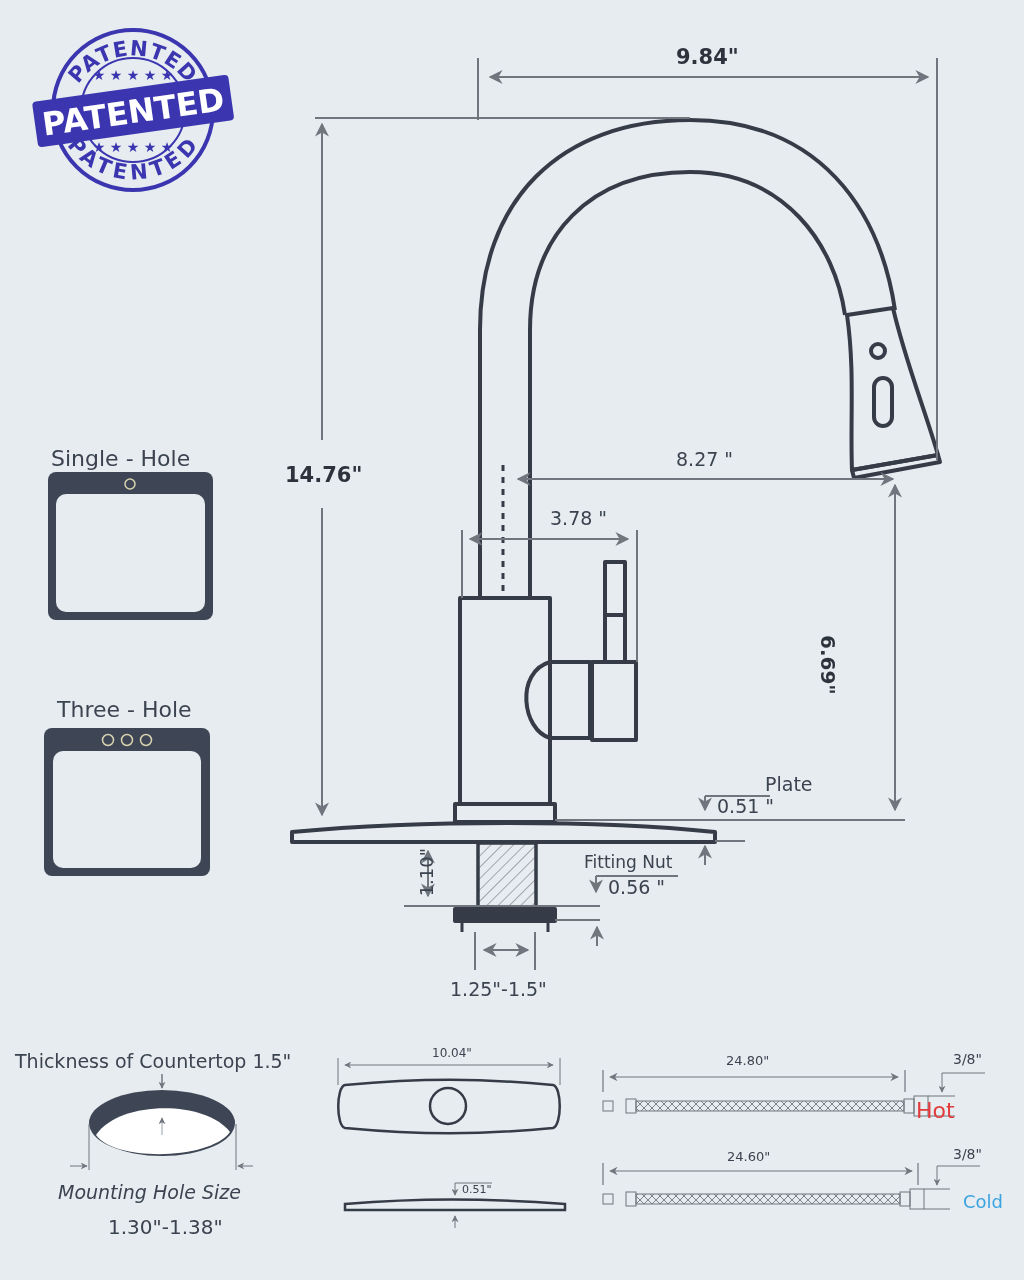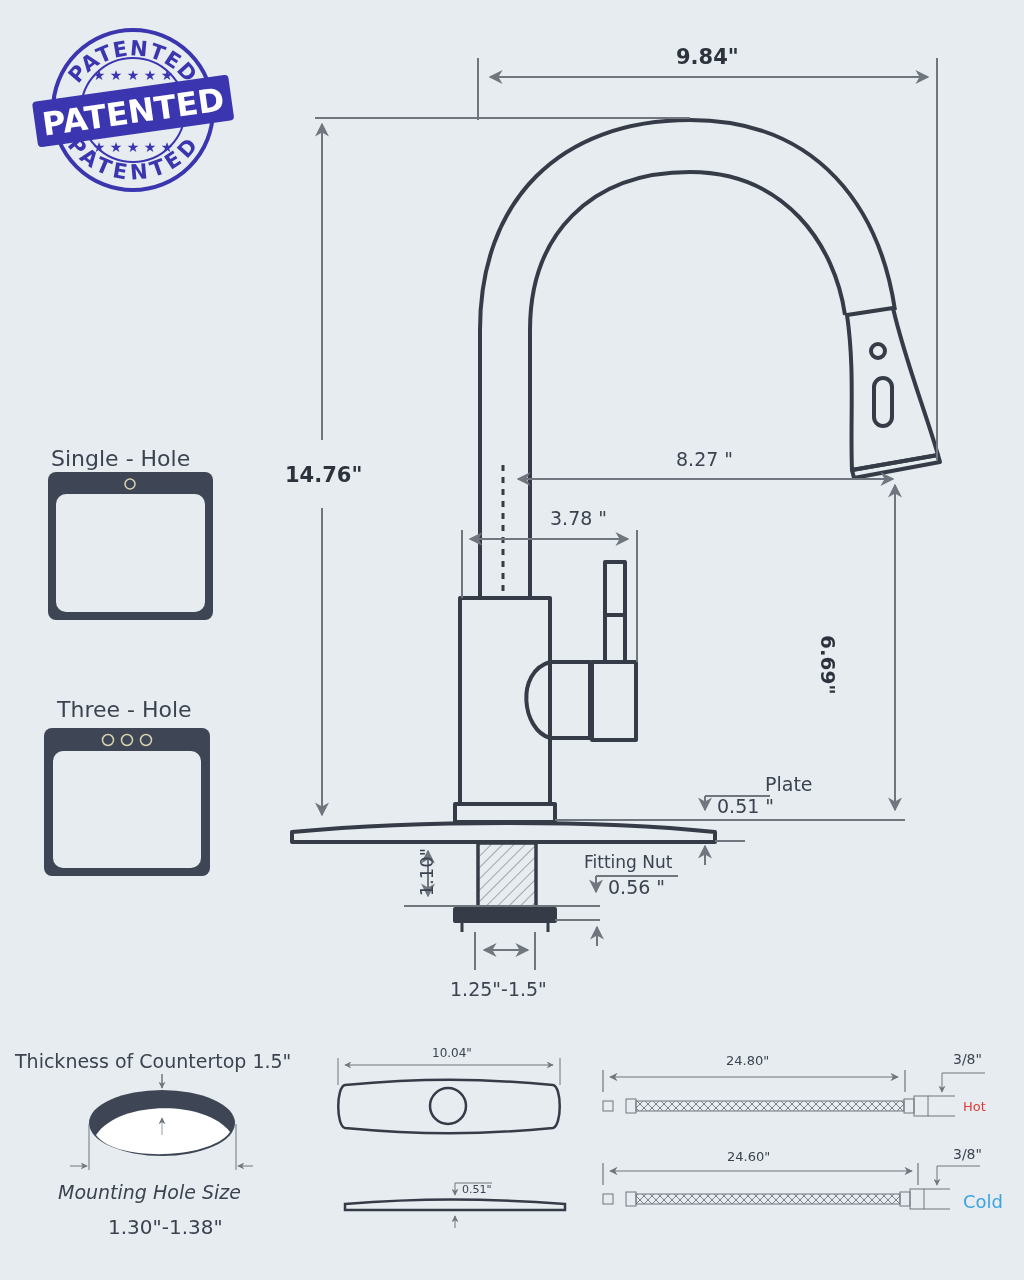--- a/index.html
+++ b/index.html
@@ -193,17 +193,17 @@
 
 <div class="lbl" style="left:15px;top:1052px;font-size:19px;">Thickness of Countertop 1.5"</div>
 <div class="lbl" style="left:58px;top:1183px;font-size:19px;font-style:italic;">Mounting Hole Size</div>
 <div class="lbl" style="left:108px;top:1217px;font-size:20px;">1.30"-1.38"</div>
 
 <div class="lbl" style="left:432px;top:1047px;font-size:12px;">10.04"</div>
 <div class="lbl" style="left:462px;top:1184px;font-size:11px;">0.51"</div>
 
 <div class="lbl" style="left:726px;top:1054px;font-size:13px;">24.80"</div>
 <div class="lbl" style="left:953px;top:1052px;font-size:14px;">3/8"</div>
-<div class="lbl" style="left:963px;top:1100px;font-size:13px;color:#e23b3b;">Hot</div>
+<div class="lbl" style="left:916px;top:1100px;font-size:22px;color:#e23b3b;">Hot</div>
 
 <div class="lbl" style="left:727px;top:1150px;font-size:13px;">24.60"</div>
 <div class="lbl" style="left:953px;top:1147px;font-size:14px;">3/8"</div>
 <div class="lbl" style="left:963px;top:1193px;font-size:18px;color:#3ba3e0;">Cold</div>
 
 </body></html>

